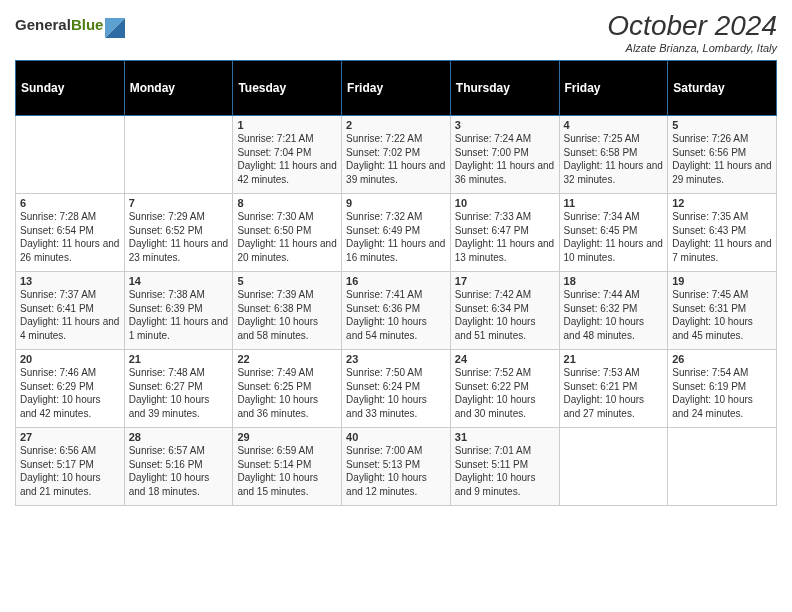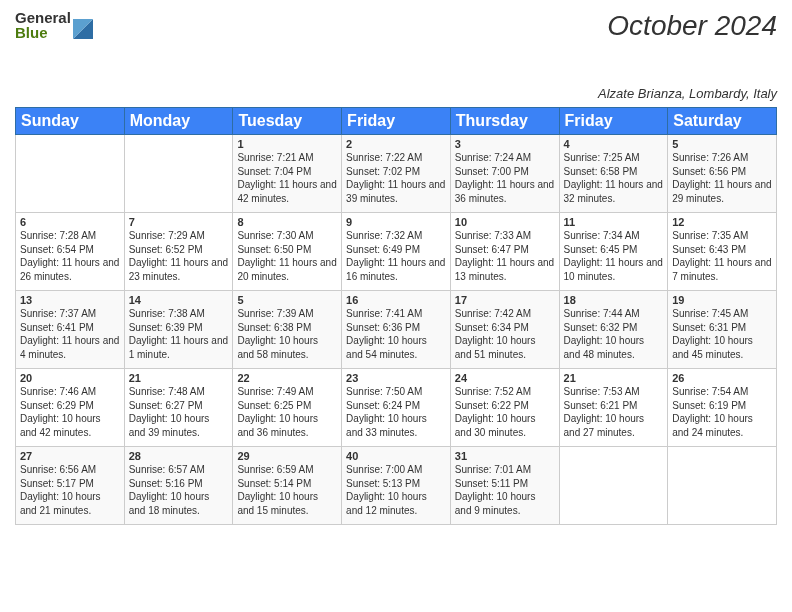--- a/index.html
+++ b/index.html
@@ -21,21 +21,21 @@
       justify-content: space-between;
       align-items: flex-start;
       margin-bottom: 6px;
     }
     .logo {
       display: flex;
       align-items: center;
     }
     .logo-text {
       display: flex;
-      flex-direction: column;
+      flex-direction: row;
       line-height: 1;
     }
     .logo-general {
       font-size: 15px;
       font-weight: bold;
       color: #333;
     }
     .logo-blue {
       font-size: 15px;
       font-weight: bold;
@@ -49,35 +49,34 @@
     .title-block {
       text-align: right;
       font-style: italic;
     }
     .month-title {
       font-size: 28px;
       color: #333;
       font-weight: normal;
     }
     .subtitle {
-      font-size: 13px;
-      color: #333;
-      margin-top: 44px;
+      font-size: 11px;
+      color: #333;
     }
     .calendar {
       width: 100%;
       border-collapse: collapse;
       table-layout: fixed;
     }
     .calendar th {
-      background: #3b82f6;
+      background: #000000;
       color: #fff;
       text-align: left;
-      padding: 4px 5px;
-      font-size: 16px;
+      padding: 20px 5px;
+      font-size: 12px;
       border: 1px solid #2e6da4;
     }
     .calendar td {
       border: 1px solid #ccc;
       vertical-align: top;
       padding: 3px 4px;
       font-size: 9.5px;
       color: #333;
       height: 78px;
       background: #fff;

